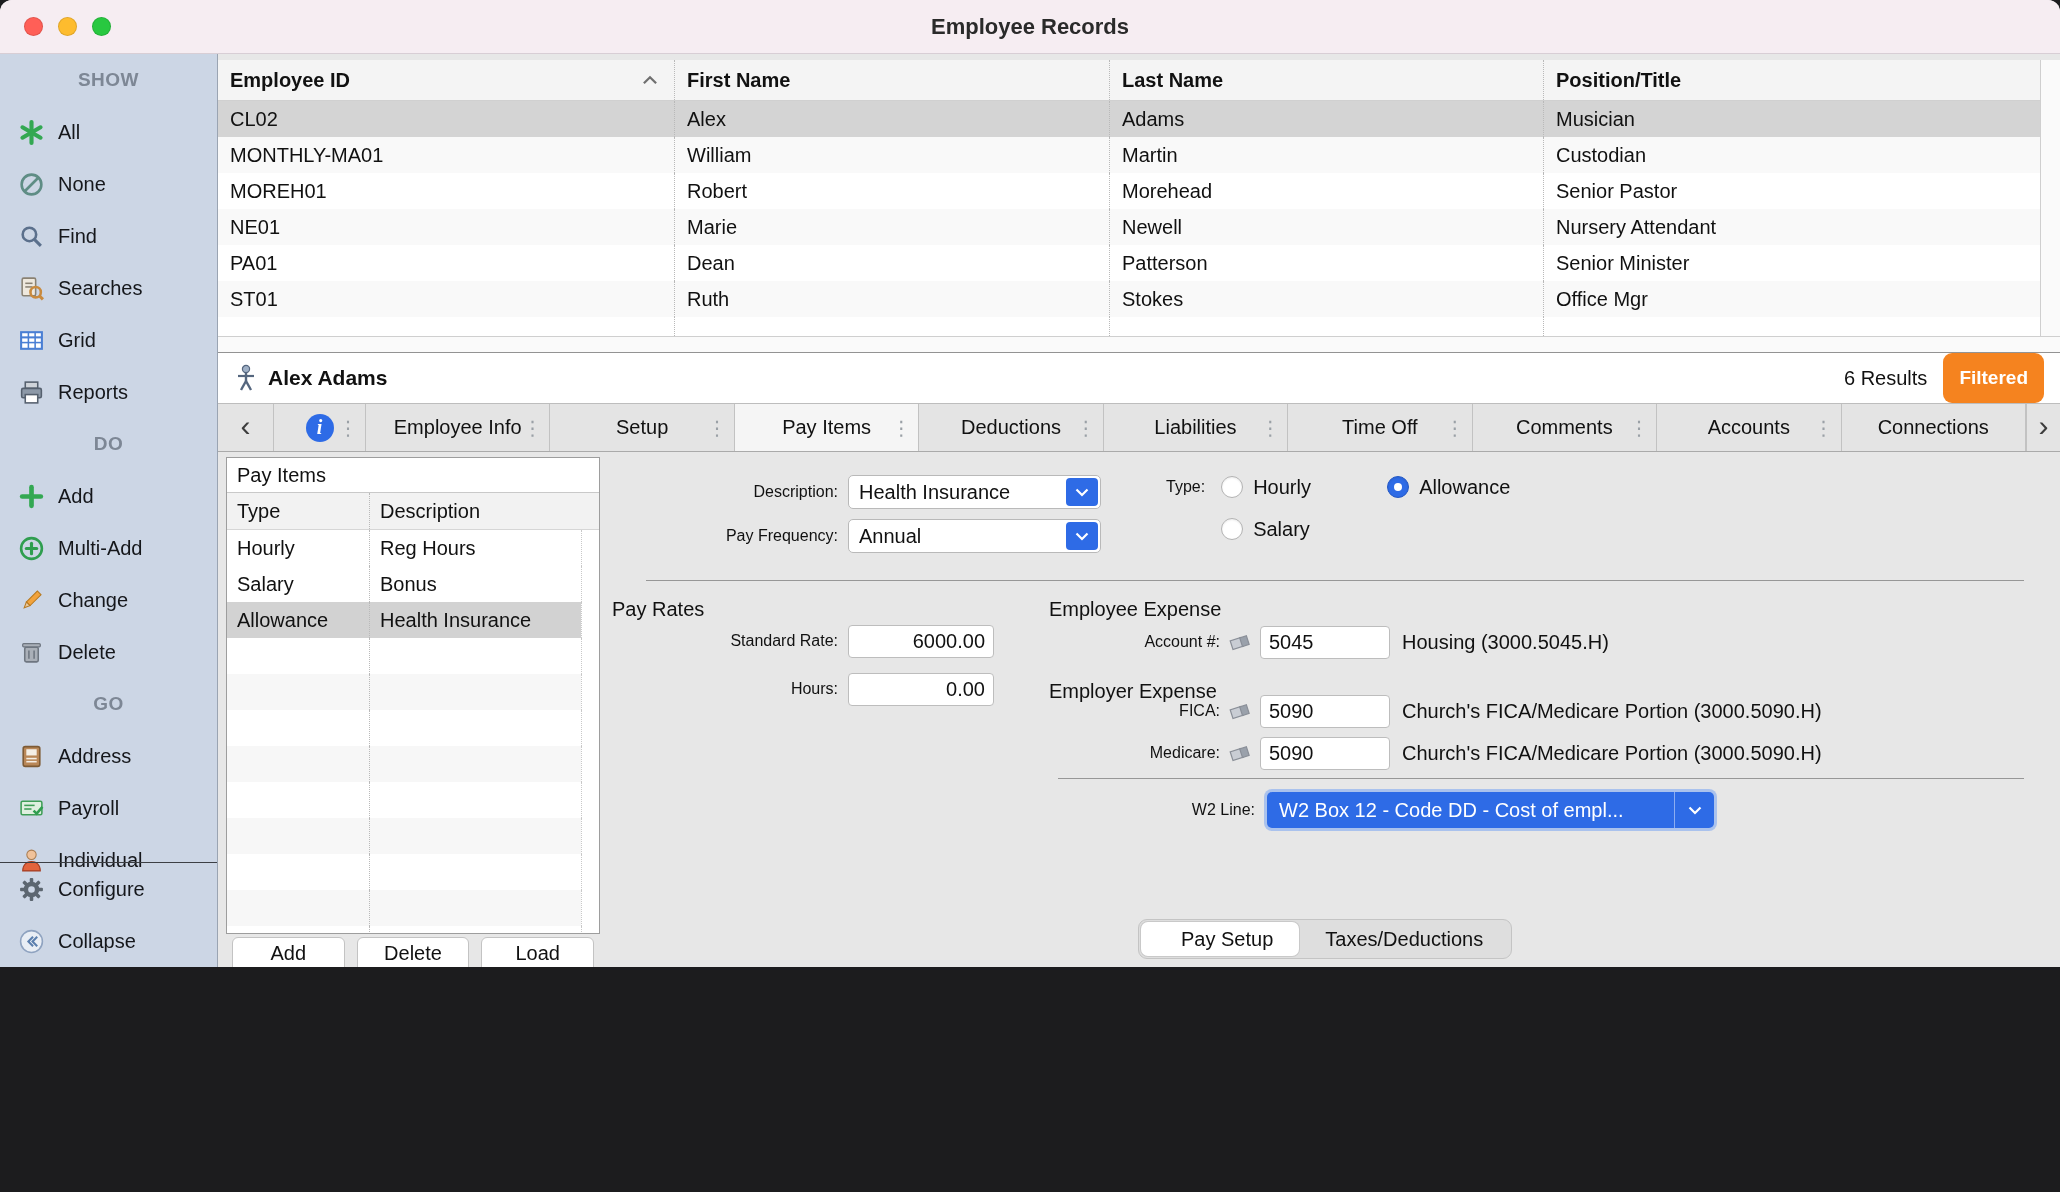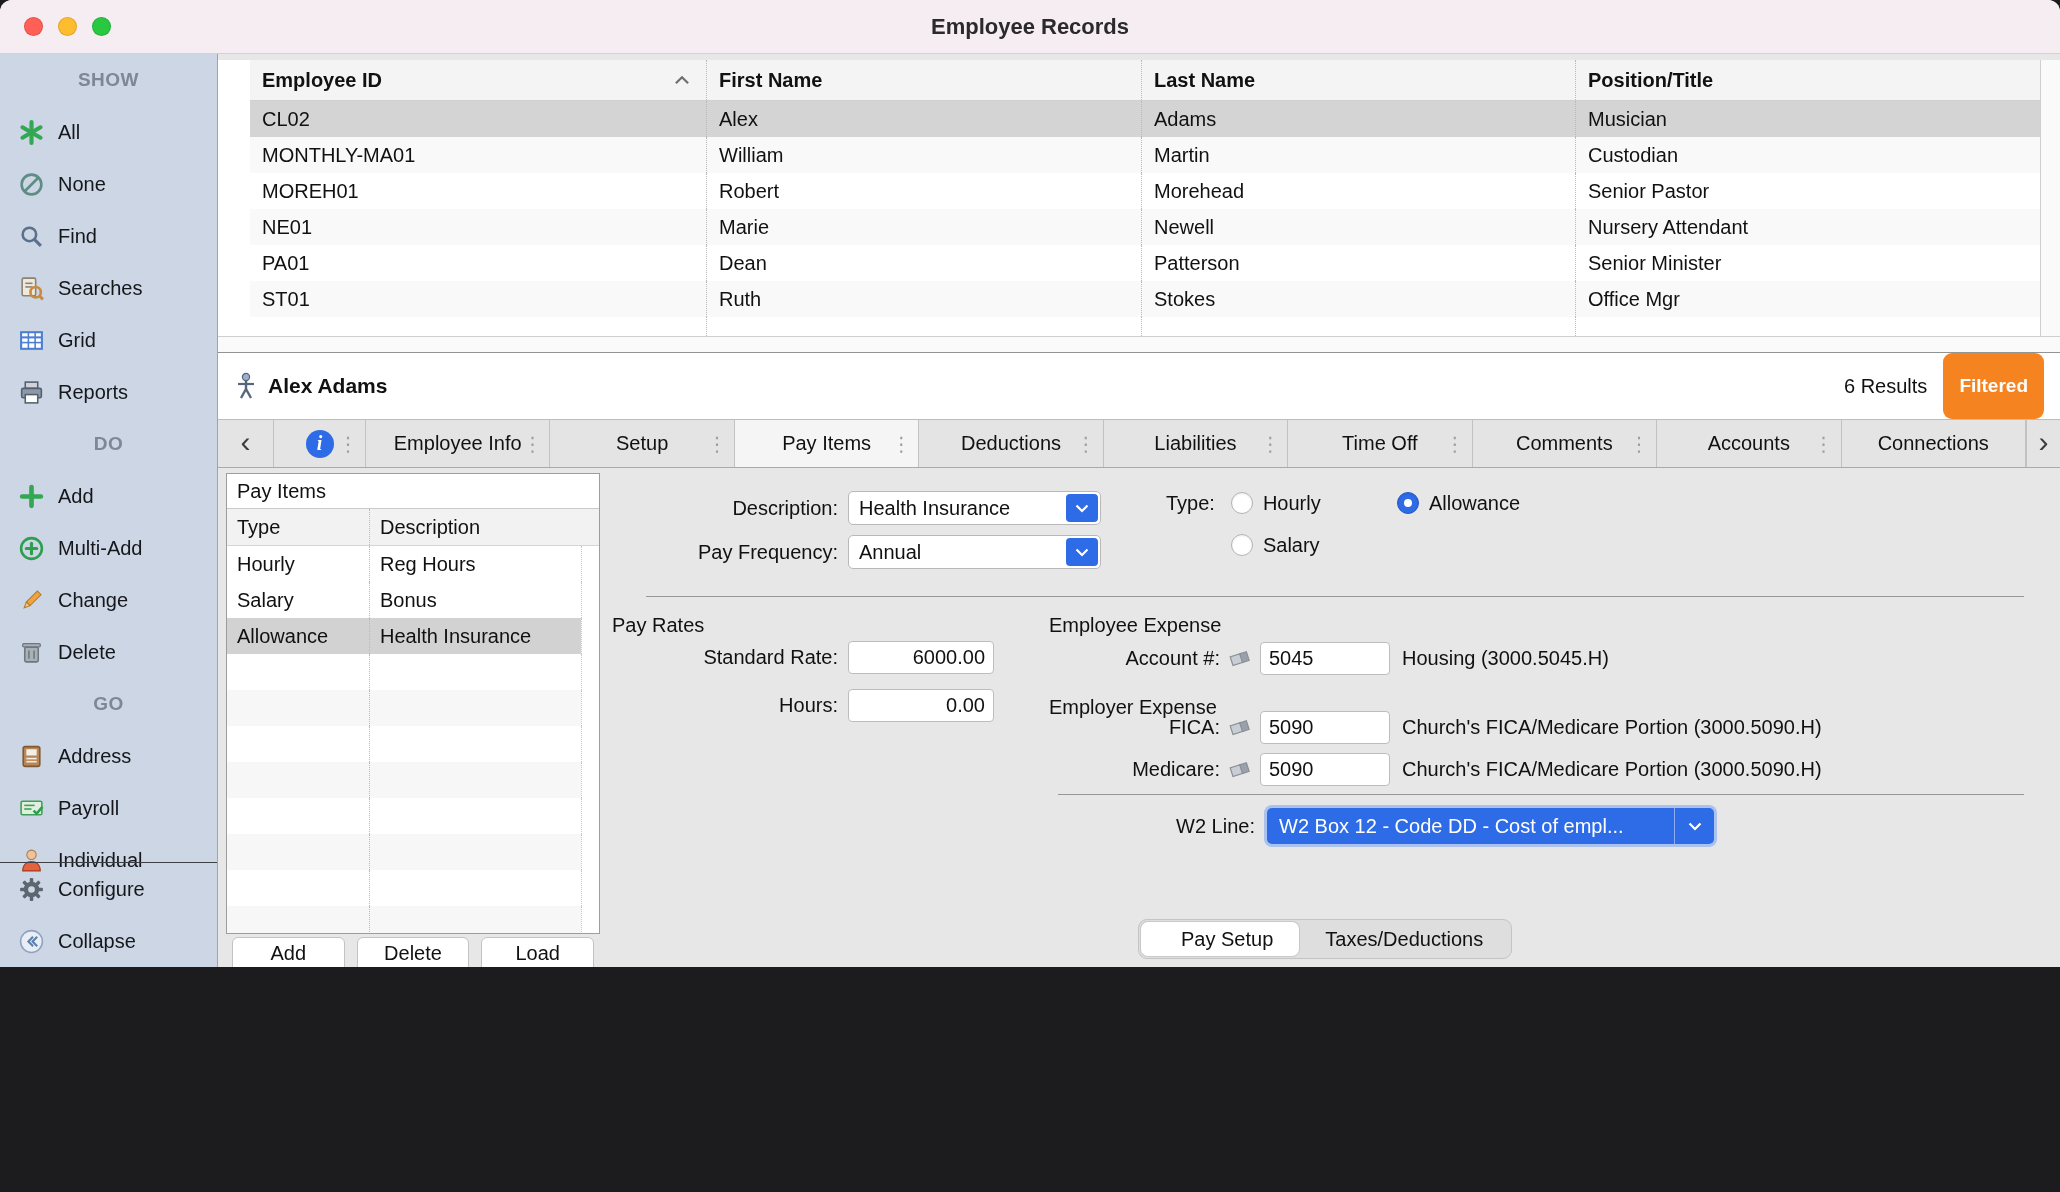--- a/index.html
+++ b/index.html
@@ -31,21 +31,21 @@
   .side-icon { width: 27px; height: 27px; flex: 0 0 27px; display: flex; align-items: center; justify-content: center; }
   .side-icon svg { width: 100%; height: 100%; }
   .side-footer { position: absolute; left: 0; right: 0; bottom: 0; border-top: 1px solid #3c3f44; }
 
   
   .content { flex: 1; display: flex; flex-direction: column; min-width: 0; }
 
   
   .table-zone { margin-top: 6px; flex: 0 0 293px; background: #fff; border-bottom: 1px solid #939393;
                 display: flex; flex-direction: column; min-height: 0; }
-  .t-main { flex: 1; display: flex; min-height: 0; padding-left: 32px; }
+  .t-main { flex: 1; display: flex; min-height: 0; }
   .t-grid { flex: 1; display: flex; flex-direction: column; min-width: 0; }
   .et-header, .et-row { display: grid; grid-template-columns: 456px 435px 434px 1fr; }
   .et-header { flex: 0 0 41px; background: #f4f4f4; border-bottom: 1px solid #d0d0d0; }
   .et-hcell { display: flex; align-items: center; padding: 0 12px; font-size: 20px; font-weight: bold; }
   .et-hcell + .et-hcell { border-left: 1px dotted #b9b9b9; }
   .sort-caret { margin-left: auto; margin-right: 4px; display: flex; }
   .et-row { flex: 0 0 36px; }
   .et-row.alt { background: #f9f9f9; }
   .et-row.selected { background: #d4d4d4; }
   .et-cell { display: flex; align-items: center; padding: 0 12px; font-size: 20px;
@@ -56,21 +56,21 @@
   .h-strip { flex: 0 0 16px; border-top: 1px solid #cfcfcf; background: #fafafa; }
 
   
   .record-bar { flex: 0 0 42px; background: #fff; border-bottom: 1px solid #bdbdbd;
                 display: flex; align-items: center; padding: 0 16px; gap: 10px; }
   .person-icon { width: 24px; height: 30px; display: flex; }
   .record-name { font-size: 21px; font-weight: bold; }
   .record-right { margin-left: auto; display: flex; align-items: center; gap: 16px; }
   .results-count { font-size: 20px; }
   .filter-badge { background: var(--filtered-orange, #f5831f); color: #fff; font-weight: bold;
-                  font-size: 19px; padding: 22px 16px; border-radius: 9px; }
+                  font-size: 19px; padding: 14px 16px; border-radius: 9px; }
 
   
   .tabbar { flex: 0 0 48px; background: #e4e4e4; border-bottom: 1px solid #aaaaaa; display: flex; }
   .tab-scroll { flex: 0 0 56px; display: flex; align-items: center; justify-content: center;
                 font-size: 30px; color: #3c3c3c; border-right: 1px solid #c2c2c2; padding-bottom: 4px; }
   .tab-scroll.right { border-right: none; border-left: 1px solid #c2c2c2; flex: 0 0 34px; }
   .tab { position: relative; display: flex; align-items: center; justify-content: center;
          font-size: 20px; border-right: 1px solid #c2c2c2; padding: 0 12px; }
   .tab .grip { position: absolute; right: 7px; color: #9aa0a6; font-size: 20px; }
   .tab.info { flex: 0 0 92px; }
@@ -100,21 +100,21 @@
              white-space: nowrap; overflow: hidden; }
   .pi-cell.desc { border-left: 1px dotted #b9b9b9; }
   .pi-cell.track { border-left: 1px dotted #c9c9c9; background: #fff; padding: 0; }
   .pp-buttons { flex: 0 0 33px; display: flex; overflow: hidden; }
   .pp-btn { flex: 1; margin: 3px 6px 0; background: #fff; border: 1px solid #c3c3c3; border-radius: 6px;
             height: 40px; display: flex; justify-content: center; padding-top: 4px; font-size: 20px; }
 
   
   .detail { flex: 1; position: relative; min-width: 0; }
   .abs { position: absolute; display: flex; align-items: center; }
-  .flabel { font-size: 20px; text-align: right; }
+  .flabel { font-size: 16px; text-align: right; }
   .lab-240 { flex: 0 0 238px; width: 238px; }
   .elabel { flex: 0 0 171px; width: 171px; }
   .w2label { flex: 0 0 206px; width: 206px; }
   .heading { position: absolute; font-size: 20px; color: #111; }
   .divider { position: absolute; height: 0; border-top: 1px solid #979797; }
   .d1 { top: 128px; left: 46px; right: 36px; }
   .d2 { top: 326px; left: 458px; right: 36px; }
   .r-desc { top: 22px; left: 0; height: 36px; }
   .r-freq { top: 66px; left: 0; height: 36px; }
   .r-std  { top: 172px; left: 0; height: 34px; }

